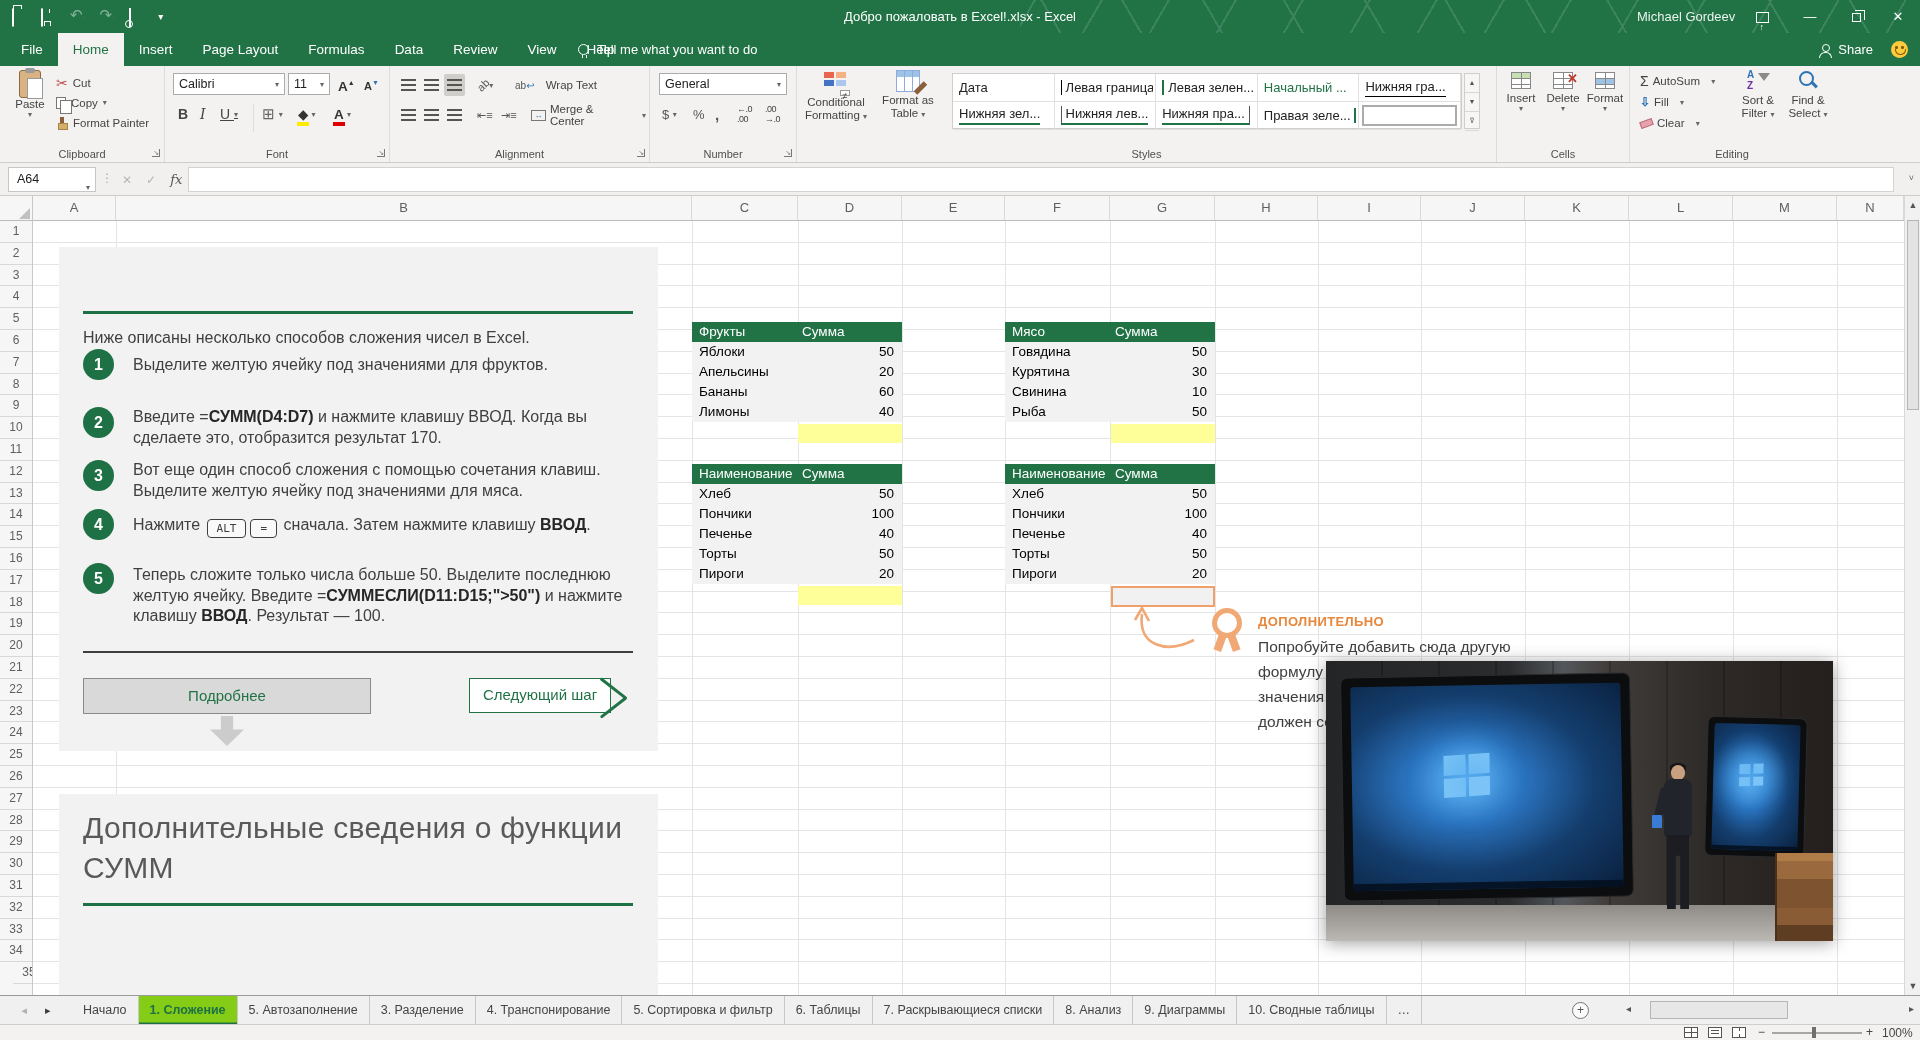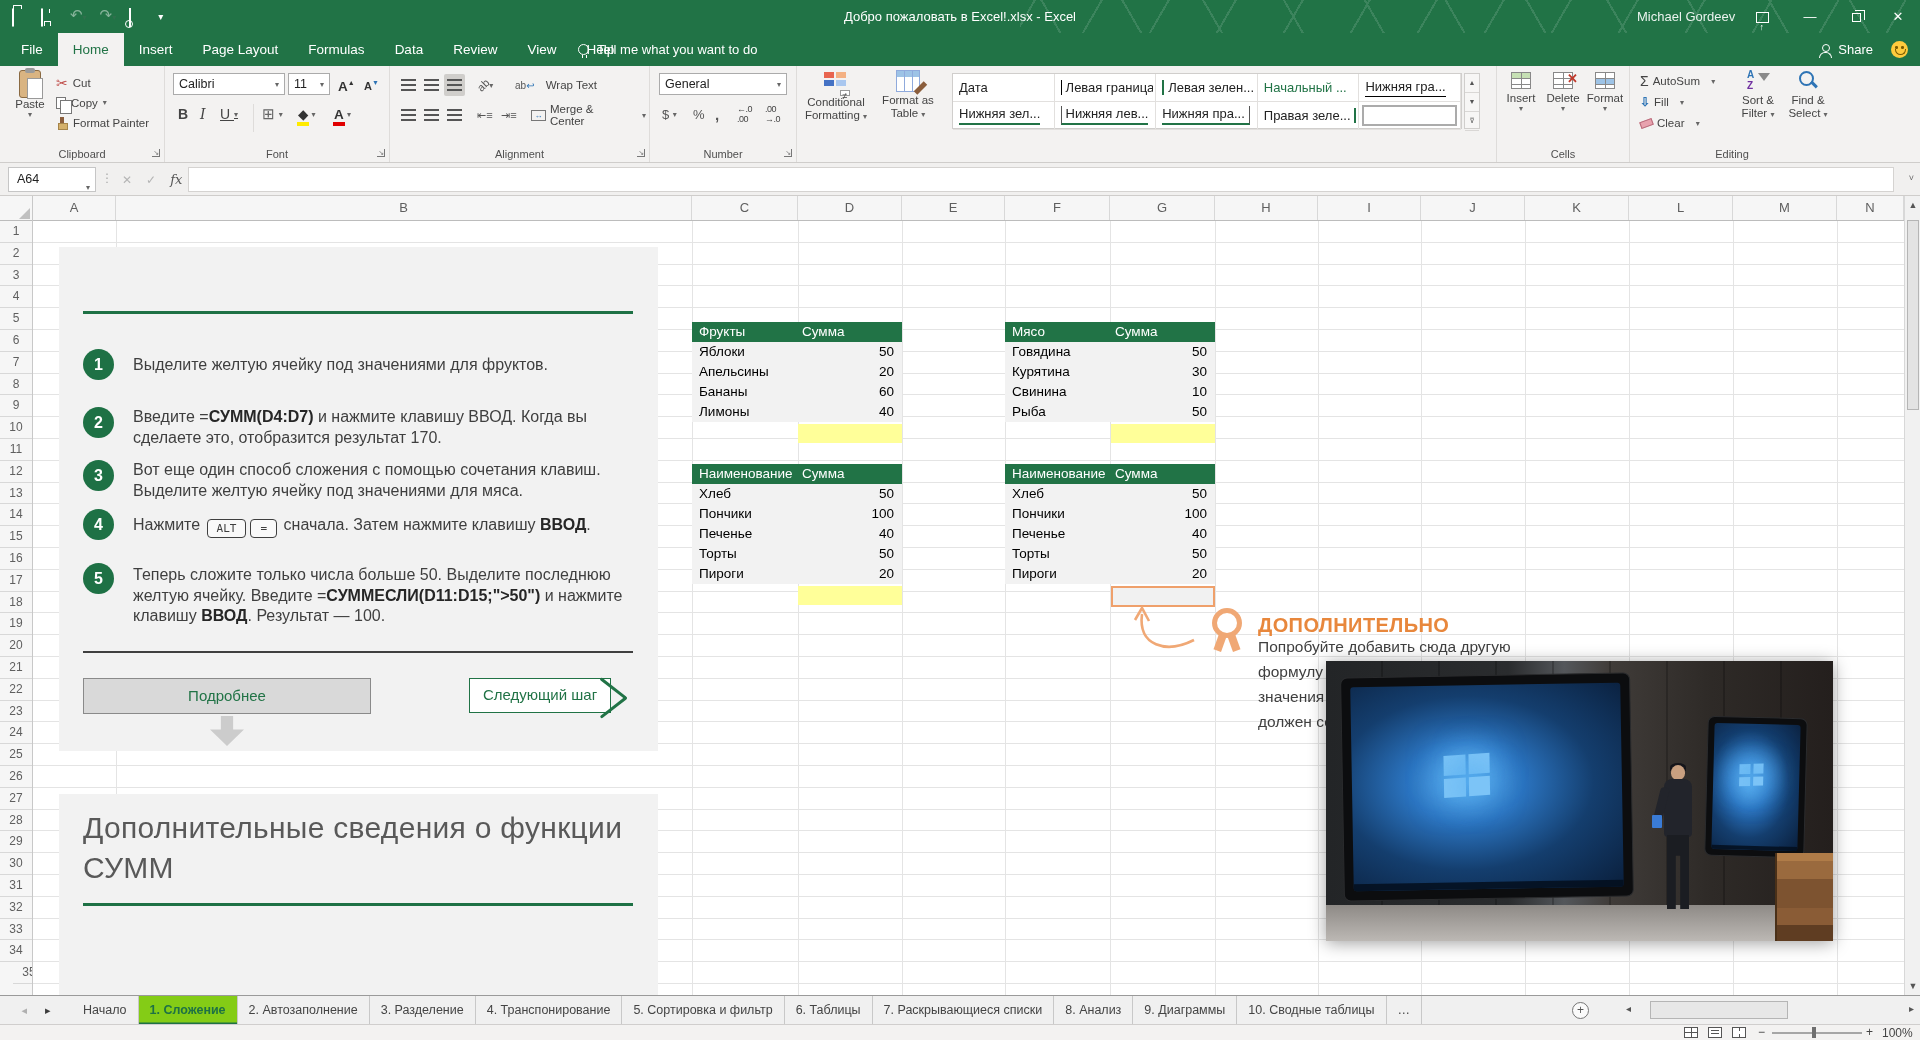--- a/index.html
+++ b/index.html
@@ -169,21 +169,21 @@
   .t-hdr { height:20px; background:#217346; color:#fff; display:flex; }
   .t-hdr div:first-child { width:106px; padding-left:7px; line-height:20px; }
   .t-hdr div:last-child { width:104px; padding-left:4px; line-height:20px; }
   .t-row { height:20px; background:#f2f2f2; display:flex; }
   .t-row div:first-child { width:106px; padding-left:7px; line-height:20px; }
   .t-row div:last-child { width:104px; text-align:right; padding-right:8px; line-height:20px; }
   .t-foot { position:absolute; left:106px; width:104px; height:19px; }
   .t-foot.yellow { background:#ffff99; }
   .t-foot.orange { background:#f1f1f1; border:2px solid #efa06b; height:21px; }
 
-  .extra-head { position:absolute; left:1258px; top:614px; font-size:20px; font-weight:bold; color:#e8873c; letter-spacing:.4px; }
+  .extra-head { position:absolute; left:1258px; top:614px; font-size:13px; font-weight:bold; color:#e8873c; letter-spacing:.4px; }
   .extra-line { position:absolute; left:1258px; font-size:15.5px; color:#3f3f3f; }
   .rosette { position:absolute; left:1212px; top:608px; width:30px; height:30px; border:5px solid #f0a875; border-radius:50%; }
   .rosette:before { content:""; position:absolute; left:-1px; top:22px; width:8px; height:16px; background:#f0a875; transform:rotate(20deg); }
   .rosette:after { content:""; position:absolute; right:-1px; top:22px; width:8px; height:16px; background:#f0a875; transform:rotate(-20deg); }
 
   
   .video { position:absolute; left:1326px; top:661px; width:507px; height:280px; background:linear-gradient(90deg,#232527 0%,#2a2c2e 36%,#54575b 47%,#403c39 56%,#2e2a27 76%,#241f1d 100%); box-shadow:0 2px 16px rgba(0,0,0,.38); overflow:hidden; }
   .seams { position:absolute; inset:0; background:repeating-linear-gradient(90deg, transparent 0 55px, rgba(0,0,0,.22) 55px 57px); }
   .floor { position:absolute; left:0; right:0; bottom:0; height:36px; background:linear-gradient(#8e8a86,#bcb8b4); }
   .monitor { position:absolute; background:#0c0d0f; border:1px solid #2a2b2d; border-radius:7px; }
@@ -419,20 +419,21 @@
         </div>
         <div class="style-cell st-empty-selected">
           <span></span>
         </div>
       </div>
     <div class="gal-scroll">
       <div>▲</div>
       <div>▼</div>
       <div>⊽</div>
     </div>
+    <div class="glabel">Styles</div>
   </div>
 
   <div class="rgroup" style="left:1497px;width:133px;">
     <div class="cellbtn" style="left:3px;">
       <div class="grid-ic">
           <span class="ins-top"></span>
         </div>
       <div class="rbtn-label">Insert</div>
       <div class="caret">▾</div>
     </div>
@@ -553,20 +554,21 @@
     <div class="vline" style="left: 1388px;"></div>
     <div class="vline" style="left: 1492px;"></div>
     <div class="vline" style="left: 1596px;"></div>
     <div class="vline" style="left: 1700px;"></div>
     <div class="vline" style="left: 1804px;"></div>
     <div class="vline" style="left: 1871px;"></div>
   </div>
 
 <div class="card card1">
   <div class="green-rule" style="top:64px;"></div>
+  <div class="intro" style="top:82px;">Ниже описаны несколько способов сложения чисел в Excel.</div>
   <div id="steps">
       <div class="step" style="top: 108px;">
         <div class="step-circle" style="top: -6px;">1</div>
         <div class="step-text"><span>Выделите желтую ячейку под значениями для фруктов.</span></div>
       </div>
       <div class="step" style="top: 160px;">
         <div class="step-circle" style="top: 0px;">2</div>
         <div class="step-text"><span>Введите =</span><b>СУММ(D4:D7)</b><span> и нажмите клавишу ВВОД. Когда вы сделаете это, отобразится результат 170.</span></div>
       </div>
       <div class="step" style="top: 213px;">
@@ -748,21 +750,21 @@
 </div>
 
 <div class="tabbar">
   <div class="tabnav">
     <span style="color:#b0b0b0;">◂</span>
     <span style="color:#3b3b3b;">▸</span>
   </div>
   <div id="sheet-tabs">
       <div class="stab">Начало</div>
       <div class="stab active">1. Сложение</div>
-      <div class="stab">2. Автозаполнение</div>
+      <div class="stab">5. Автозаполнение</div>
       <div class="stab">3. Разделение</div>
       <div class="stab">4. Транспонирование</div>
       <div class="stab">5. Сортировка и фильтр</div>
       <div class="stab">6. Таблицы</div>
       <div class="stab">7. Раскрывающиеся списки</div>
       <div class="stab">8. Анализ</div>
       <div class="stab">9. Диаграммы</div>
       <div class="stab">10. Сводные таблицы</div>
       <div class="stab">…</div>
     </div>

